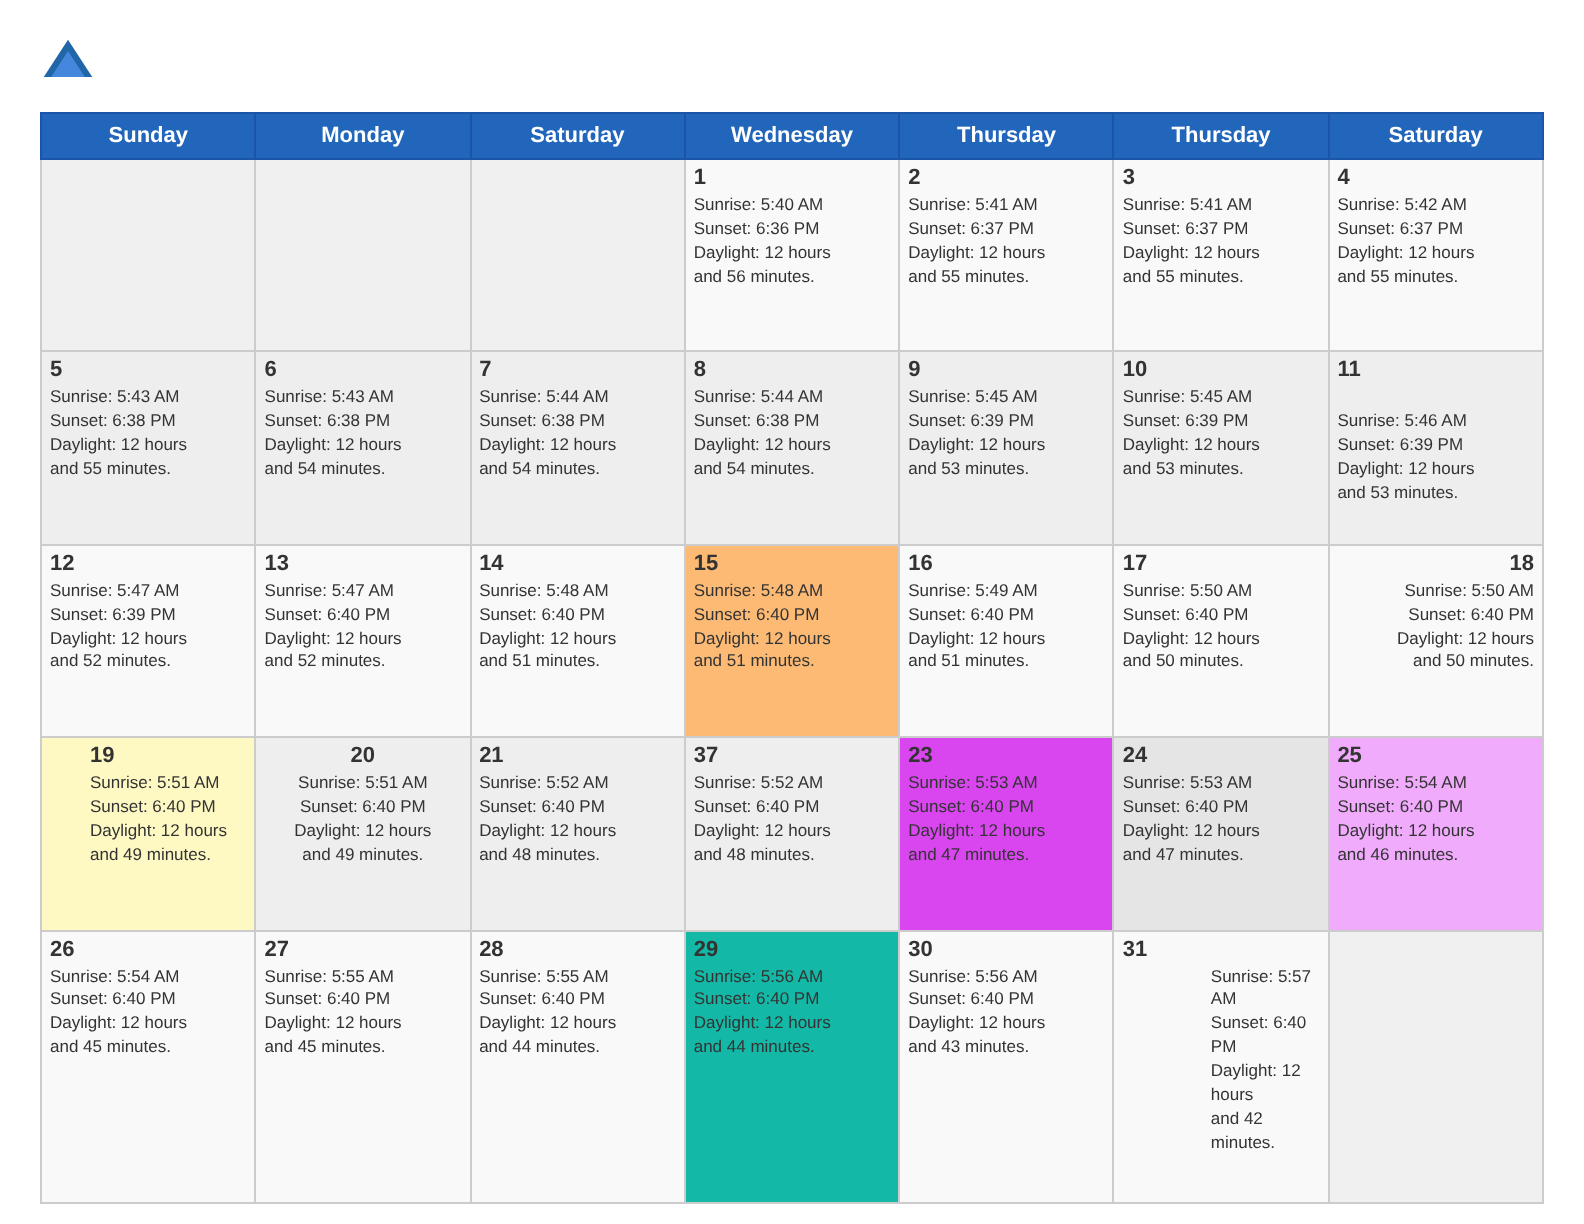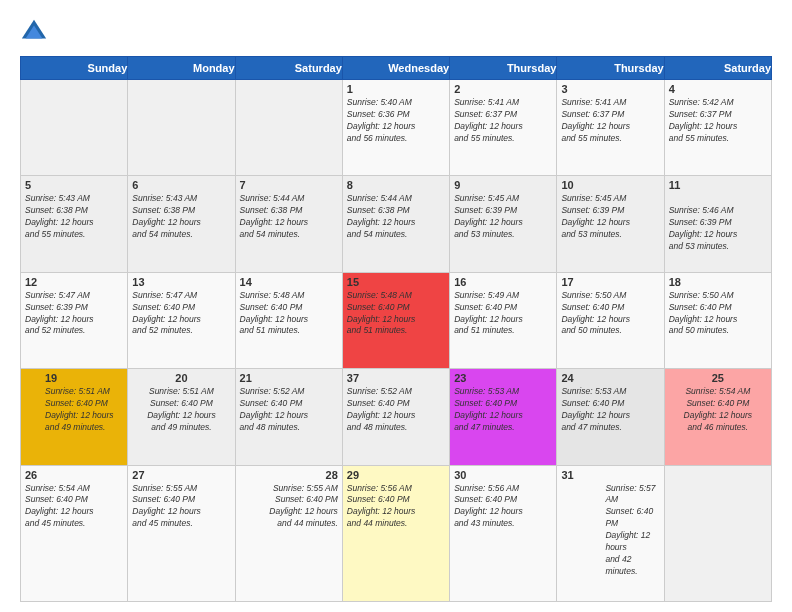--- a/index.html
+++ b/index.html
@@ -64,22 +64,22 @@
       width: 100%;
       border-collapse: collapse;
       flex: 1;
       table-layout: fixed;
     }
     .calendar-table th {
       background-color: #2266bb;
       color: white;
       font-size: 11px;
       font-weight: bold;
-      padding: 5px 0;
-      text-align: right;
+      padding: 5px 20px;
+      text-align: center;
       border: 1px solid #1a55aa;
     }
     .calendar-table td {
       vertical-align: top;
       border: 1px solid #ccc;
       padding: 3px 4px;
       font-size: 9px;
       color: #333;
       background: #fff;
       height: 82px;
@@ -93,21 +93,20 @@
     .day-number {
       font-size: 11px;
       font-weight: bold;
       color: #333;
       margin-bottom: 2px;
     }
     .day-info {
       font-size: 8.5px;
       color: #333;
       line-height: 1.4;
-      font-style: italic;
     }
     .empty-cell {
       background: #f0f0f0 !important;
     }
   </style>
 </head>
 <body>
 
 <div class="page">
   <div class="header">
@@ -239,51 +238,51 @@
 Daylight: 12 hours
 and 52 minutes.</div>
           </td>
           <td style="background: rgb(249, 249, 249);">
             <div class="day-number">14</div>
             <div class="day-info" style="white-space: pre-line;">Sunrise: 5:48 AM
 Sunset: 6:40 PM
 Daylight: 12 hours
 and 51 minutes.</div>
           </td>
-          <td style="background: #ef4444; margin-top: 40px;">
+          <td style="background: #fdba74; margin-top: 40px;">
             <div class="day-number">15</div>
             <div class="day-info" style="white-space: pre-line;">Sunrise: 5:48 AM
 Sunset: 6:40 PM
 Daylight: 12 hours
 and 51 minutes.</div>
           </td>
           <td style="background: rgb(249, 249, 249);">
             <div class="day-number">16</div>
             <div class="day-info" style="white-space: pre-line;">Sunrise: 5:49 AM
 Sunset: 6:40 PM
 Daylight: 12 hours
 and 51 minutes.</div>
           </td>
           <td style="background: rgb(249, 249, 249);">
             <div class="day-number">17</div>
             <div class="day-info" style="white-space: pre-line;">Sunrise: 5:50 AM
 Sunset: 6:40 PM
 Daylight: 12 hours
 and 50 minutes.</div>
           </td>
-          <td style="background: rgb(249, 249, 249);">
+          <td style="background: rgb(249, 249, 249); text-align: right;">
             <div class="day-number">18</div>
             <div class="day-info" style="white-space: pre-line;">Sunrise: 5:50 AM
 Sunset: 6:40 PM
 Daylight: 12 hours
 and 50 minutes.</div>
           </td>
         </tr>
         <tr>
-          <td style="background: #eab308; padding-left: 24px;">
+          <td style="background: #fef9c3; padding-left: 24px;">
             <div class="day-number">19</div>
             <div class="day-info" style="white-space: pre-line;">Sunrise: 5:51 AM
 Sunset: 6:40 PM
 Daylight: 12 hours
 and 49 minutes.</div>
           </td>
           <td style="background: rgb(238, 238, 238); text-align: center;">
             <div class="day-number">20</div>
             <div class="day-info" style="white-space: pre-line;">Sunrise: 5:51 AM
 Sunset: 6:40 PM
@@ -311,21 +310,21 @@
 Daylight: 12 hours
 and 47 minutes.</div>
           </td>
           <td style="background: #e5e5e5;">
             <div class="day-number">24</div>
             <div class="day-info" style="white-space: pre-line;">Sunrise: 5:53 AM
 Sunset: 6:40 PM
 Daylight: 12 hours
 and 47 minutes.</div>
           </td>
-          <td style="background: #fca5a5; text-align: center;">
+          <td style="background: #f0abfc;">
             <div class="day-number">25</div>
             <div class="day-info" style="white-space: pre-line;">Sunrise: 5:54 AM
 Sunset: 6:40 PM
 Daylight: 12 hours
 and 46 minutes.</div>
           </td>
         </tr>
         <tr>
           <td style="background: rgb(249, 249, 249);">
             <div class="day-number">26</div>
@@ -334,28 +333,28 @@
 Daylight: 12 hours
 and 45 minutes.</div>
           </td>
           <td style="background: rgb(249, 249, 249);">
             <div class="day-number">27</div>
             <div class="day-info" style="white-space: pre-line;">Sunrise: 5:55 AM
 Sunset: 6:40 PM
 Daylight: 12 hours
 and 45 minutes.</div>
           </td>
-          <td style="background: rgb(249, 249, 249); text-align: right;">
+          <td style="background: rgb(249, 249, 249);">
             <div class="day-number">28</div>
             <div class="day-info" style="white-space: pre-line;">Sunrise: 5:55 AM
 Sunset: 6:40 PM
 Daylight: 12 hours
 and 44 minutes.</div>
           </td>
-          <td style="background: #fef9c3;">
+          <td style="background: #14b8a6;">
             <div class="day-number">29</div>
             <div class="day-info" style="white-space: pre-line;">Sunrise: 5:56 AM
 Sunset: 6:40 PM
 Daylight: 12 hours
 and 44 minutes.</div>
           </td>
           <td style="background: rgb(249, 249, 249);">
             <div class="day-number">30</div>
             <div class="day-info" style="white-space: pre-line;">Sunrise: 5:56 AM
 Sunset: 6:40 PM

